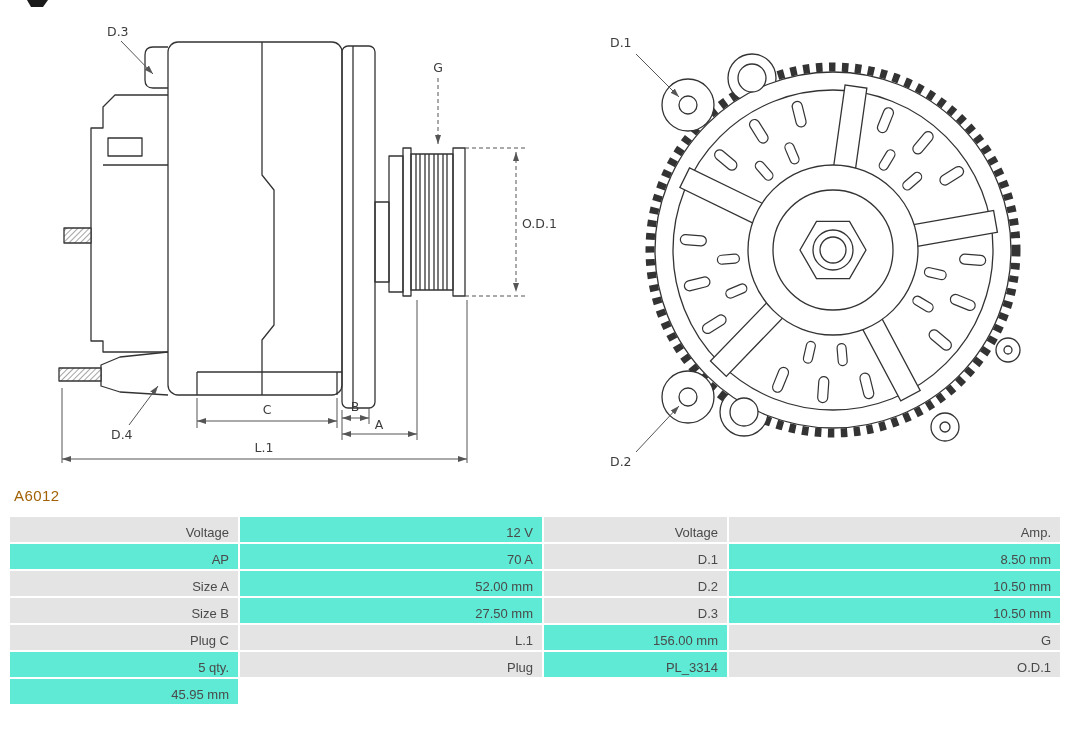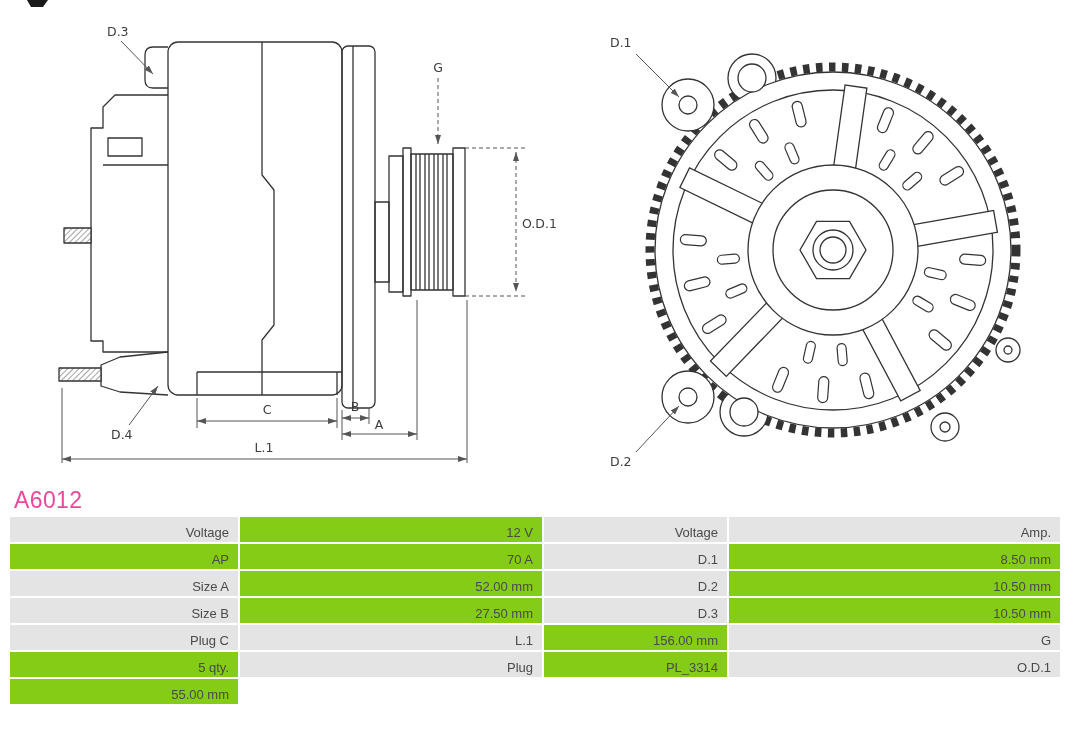--- a/index.html
+++ b/index.html
@@ -14,43 +14,43 @@
   .drawing { position: absolute; top: 0; left: 0; }
   .drawing text {
     font-family: "DejaVu Sans", "Liberation Sans", sans-serif;
     font-size: 12.5px;
     fill: #3c3c3c;
     stroke: none;
   }
   .part-number {
     position: absolute;
     top: 487px; left: 14px;
-    font-size: 23px;
-    color: #ec4899;
+    font-size: 15px;
+    color: #a16207;
     letter-spacing: .4px;
   }
   .spec-table {
     position: absolute;
     top: 517px; left: 10px;
     width: 1050px;
     display: grid;
     grid-template-columns: 228px 302px 183px 331px;
     gap: 2px;
     font-size: 13px;
     color: #4a4a4a;
   }
   .cell {
     height: 25px; line-height: 31px;
     padding-right: 9px;
     text-align: right;
     white-space: nowrap;
     overflow: hidden;
   }
   .cell.label { background: #e4e4e4; }
-  .cell.value { background: #84cc16; }
+  .cell.value { background: #5eead4; }
   .cell.blank { background: transparent; }
 </style>
 </head>
 <body>
 
 <svg class="drawing" width="1080" height="505" viewBox="0 0 1080 505">
   <defs>
     <marker id="ae" markerWidth="10" markerHeight="8" refX="9" refY="3" orient="auto" markerUnits="userSpaceOnUse">
       <path d="M0,0 L9,3 L0,6 Z" fill="#555"></path>
     </marker>
@@ -219,16 +219,16 @@
   <div class="cell label">Plug C</div>
   <div class="cell label">L.1</div>
   <div class="cell value">156.00 mm</div>
 
   <div class="cell label">G</div>
   <div class="cell value">5 qty.</div>
   <div class="cell label">Plug</div>
   <div class="cell value">PL_3314</div>
 
   <div class="cell label">O.D.1</div>
-  <div class="cell value">55.00 mm</div>
+  <div class="cell value">45.95 mm</div>
   <div class="cell label blank"></div>
   <div class="cell value blank"></div>
 </div>
 
 </body></html>

